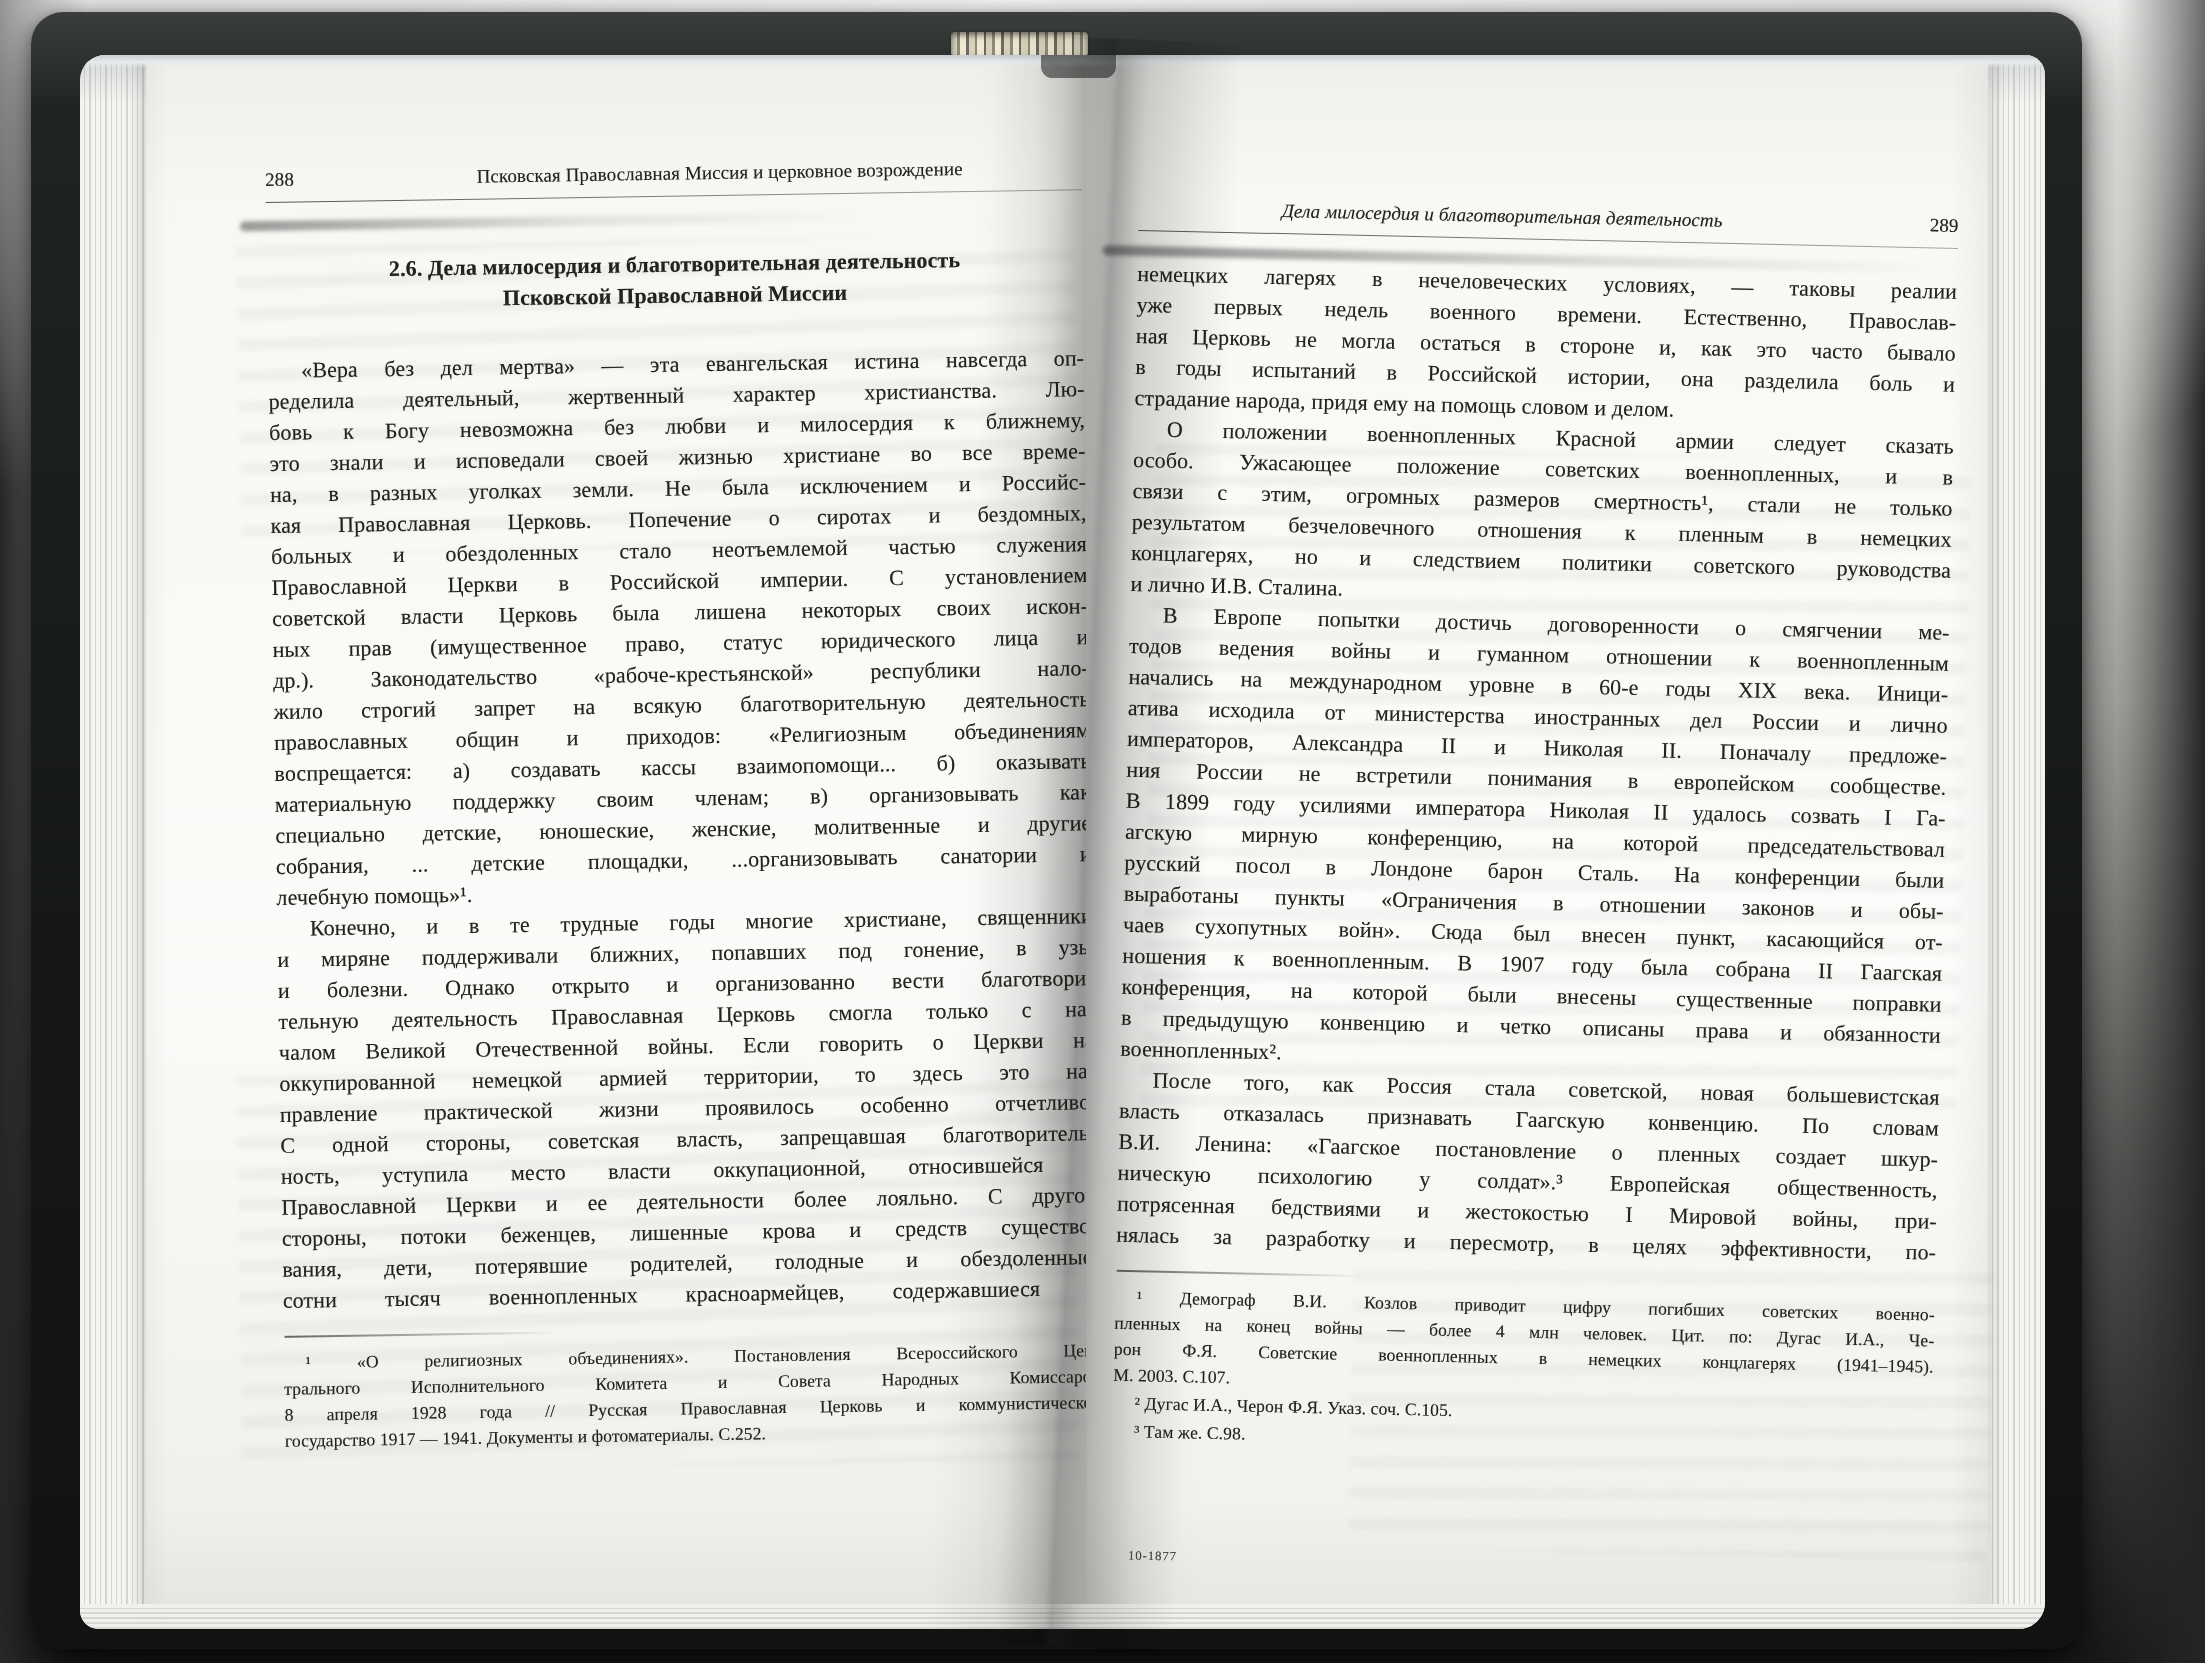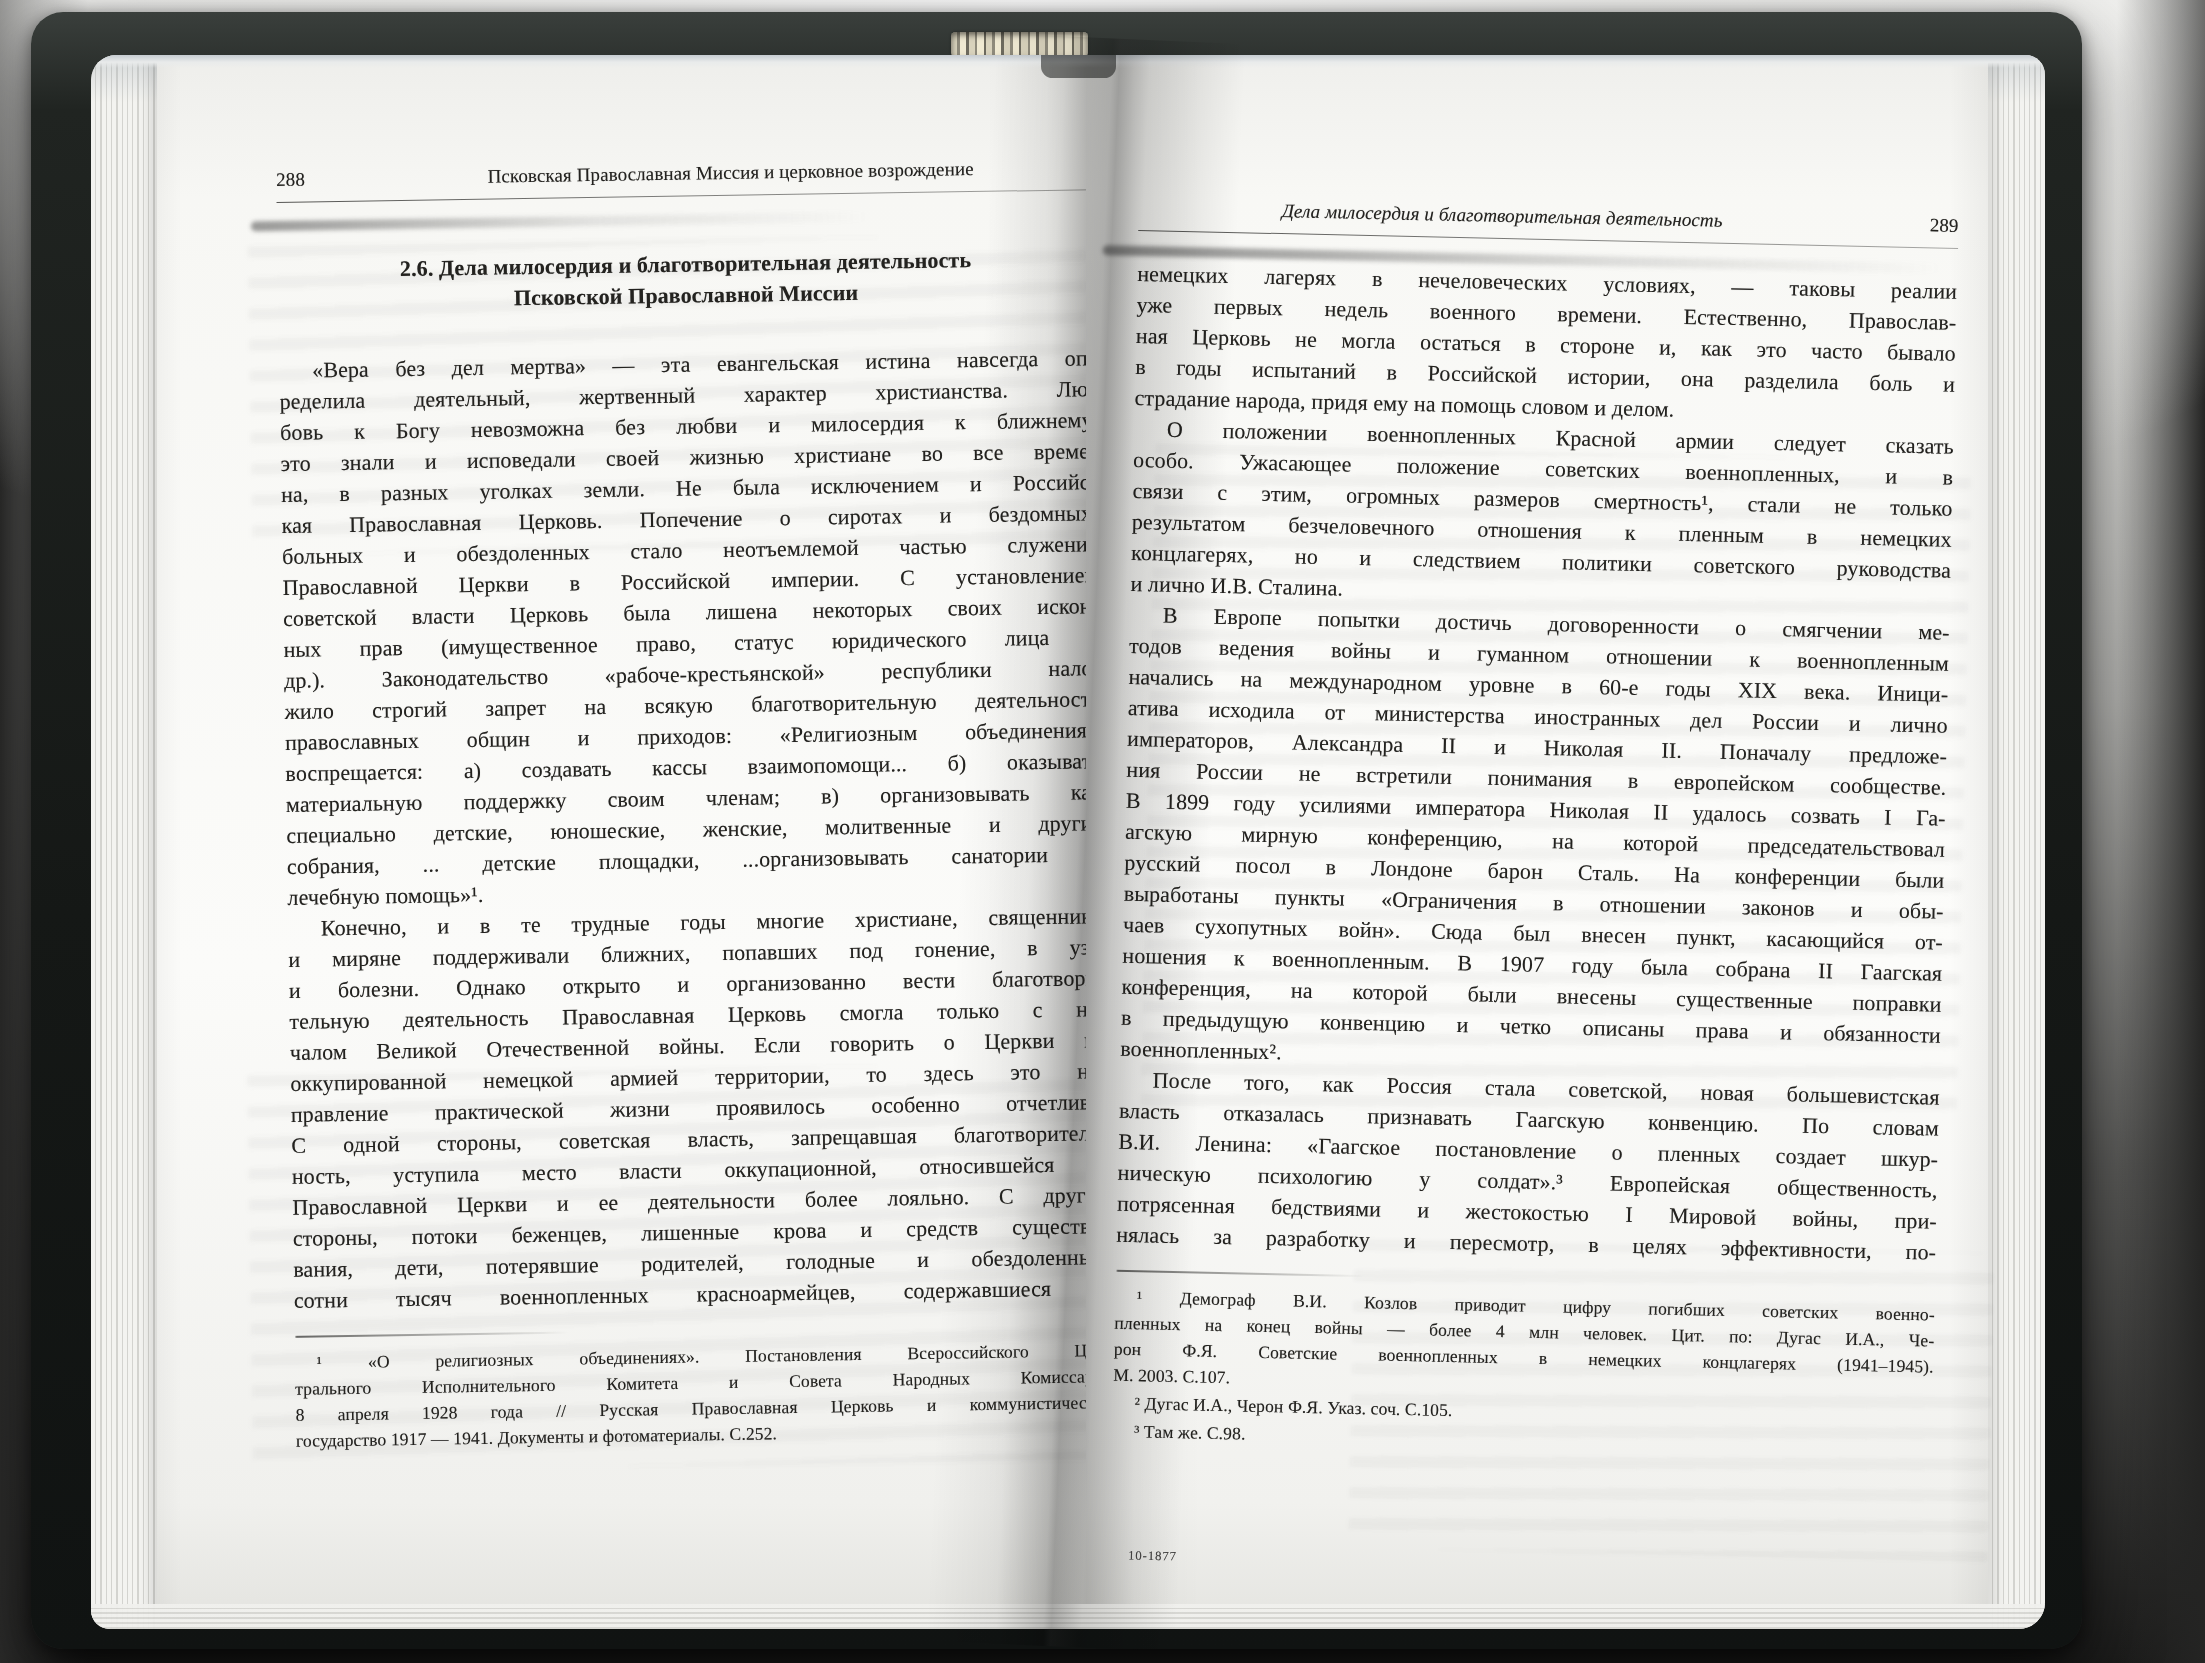--- a/index.html
+++ b/index.html
@@ -35,21 +35,21 @@
 
   
   .pages {
     position: absolute; left: 49px; top: 43px; right: 37px; bottom: 20px;
   }
   .page {
     position: absolute; top: 0; bottom: 0;
     overflow: hidden;
   }
   .page.left {
-    left: 11px; width: 1006px;
+    left: 0; width: 1006px;
     border-radius: 25px 0 0 18.5px;
     background:
       linear-gradient(90deg, rgba(0,0,0,.12) 0%, rgba(0,0,0,0) 9%),
       linear-gradient(270deg, rgba(0,0,0,.17) 0%, rgba(0,0,0,.04) 5%, rgba(0,0,0,0) 11%),
       linear-gradient(180deg, #eeeeeb 0%, #f7f7f4 9%, #fbfbf9 58%, #f0f0ed 92%, #e3e3df 100%),
       #f7f7f4;
   }
   .page.right {
     left: 1006px; right: 0;
     border-radius: 0 19.4px 26.5px 0;

